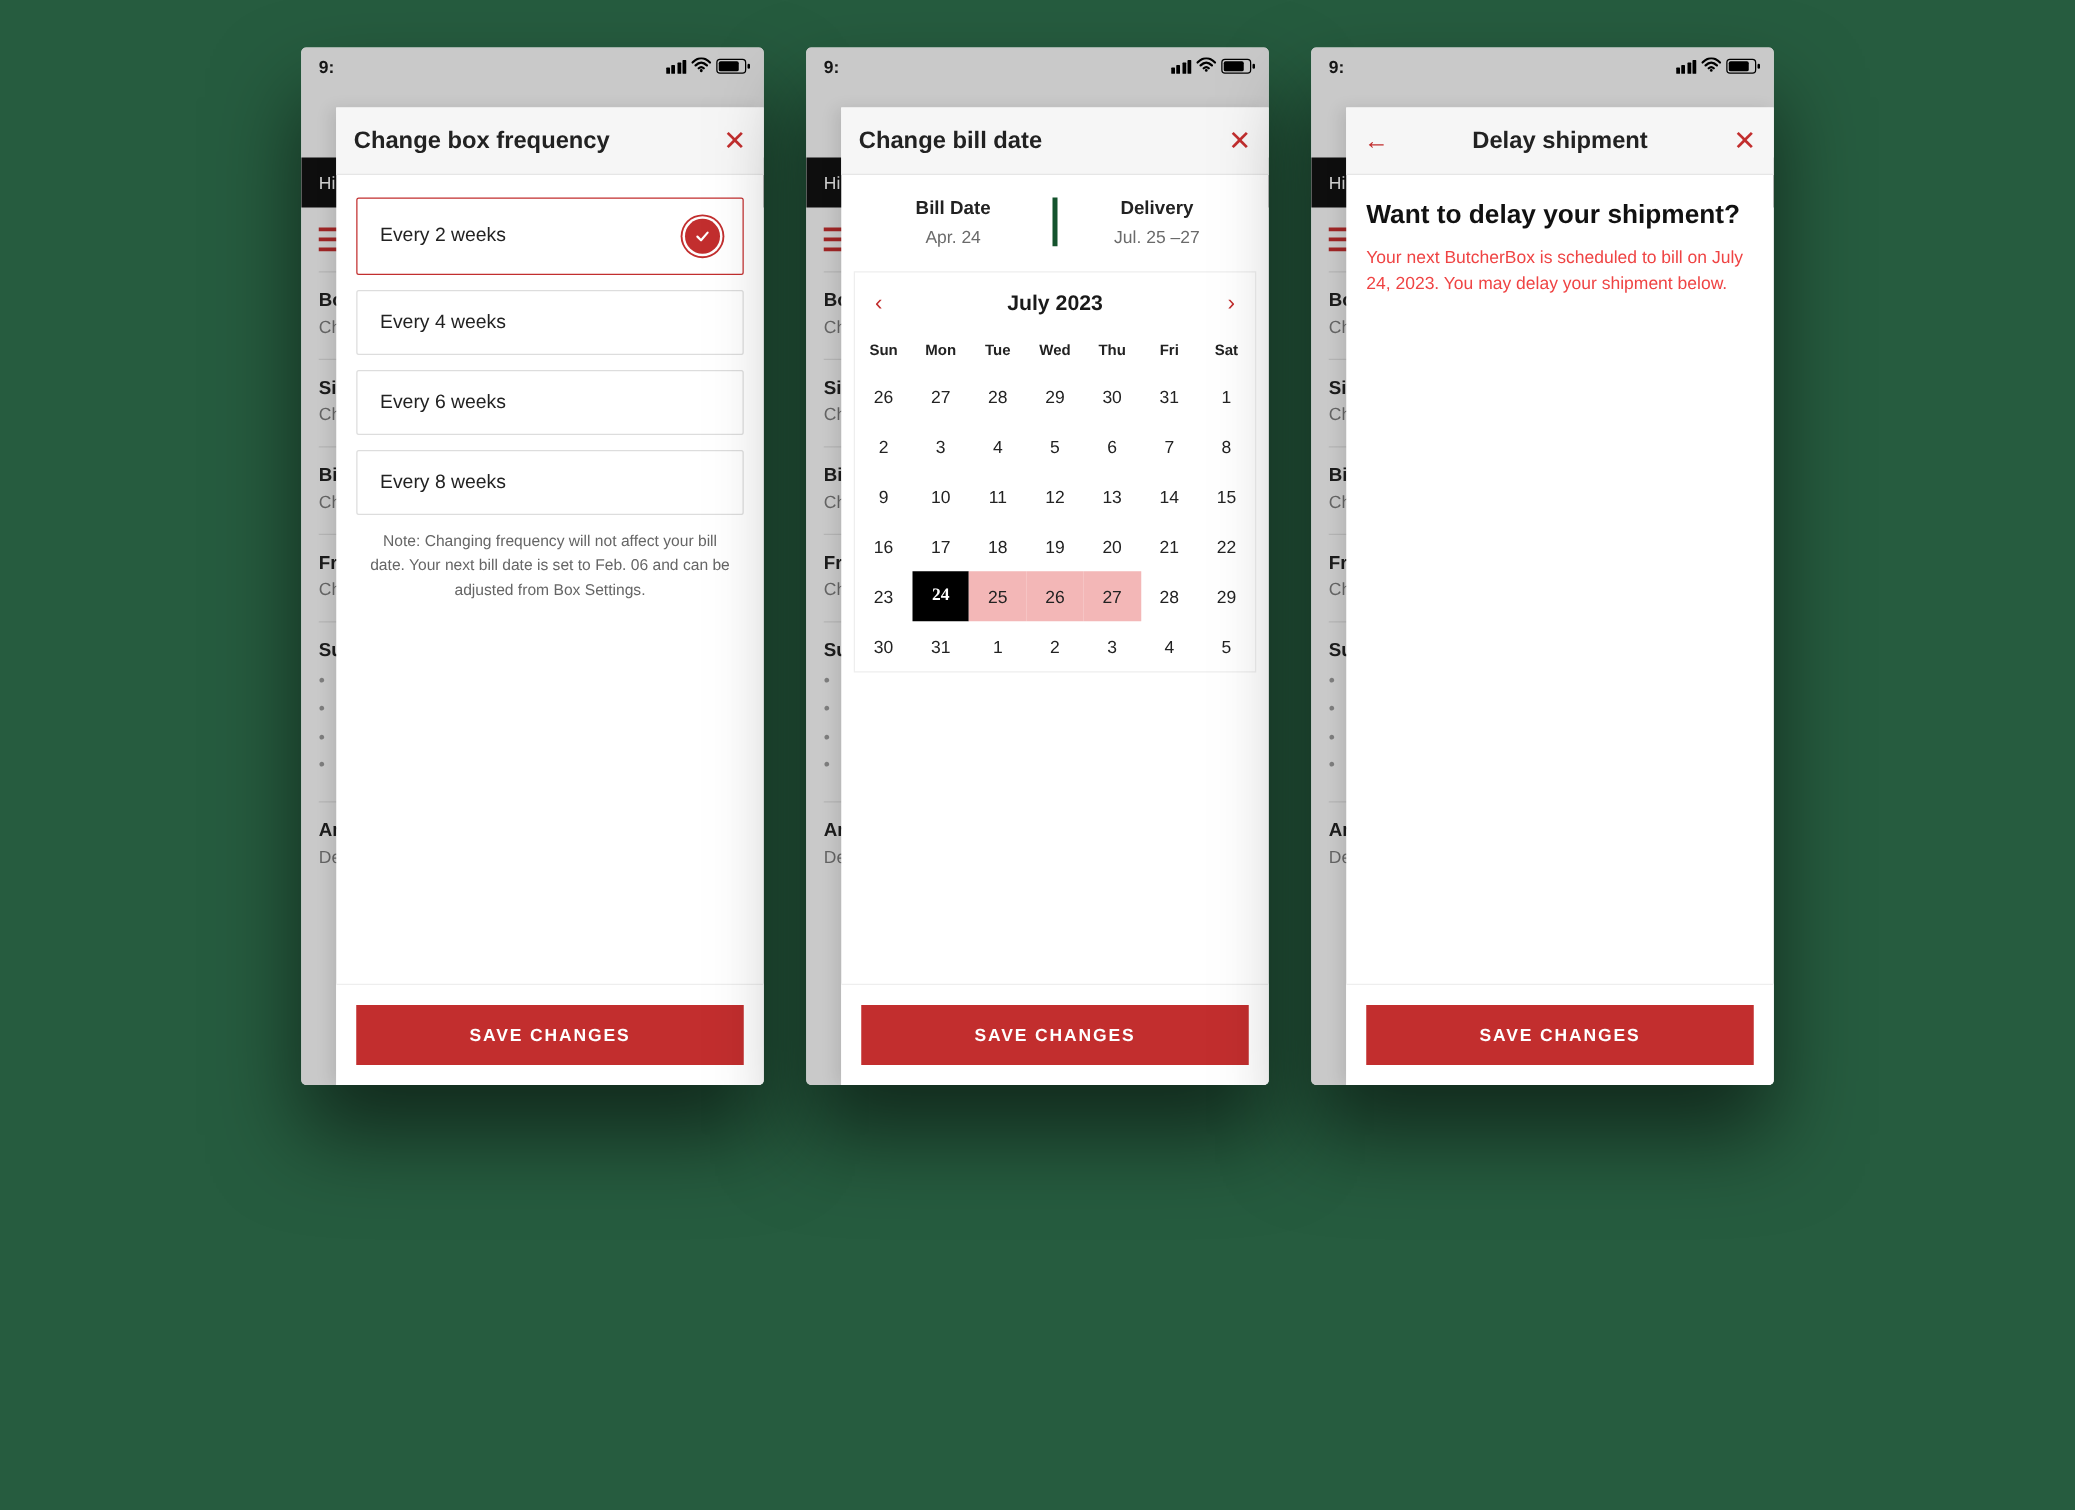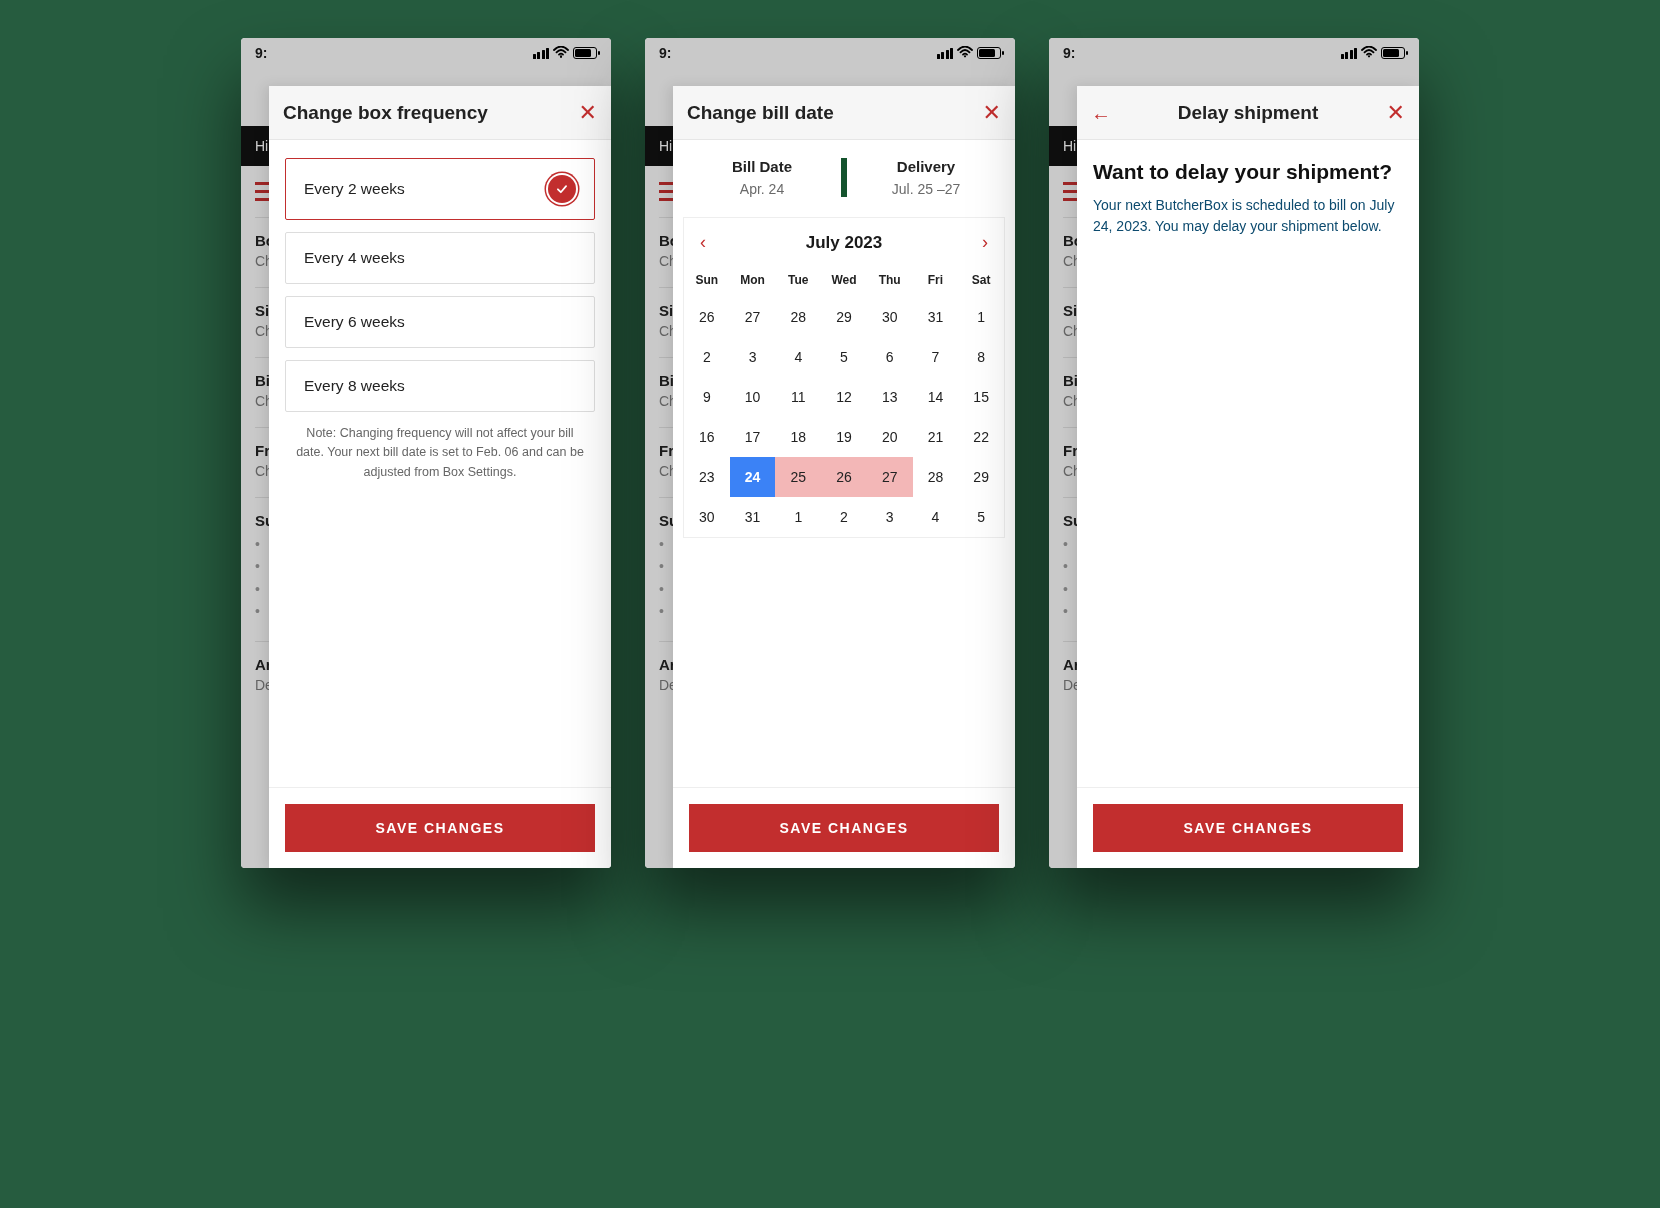--- a/index.html
+++ b/index.html
@@ -88,38 +88,38 @@
     width:28px;height:28px;border-radius:50%;
     background:#c22e2e;display:flex;align-items:center;justify-content:center;color:#fff;
     box-shadow:0 0 0 2px #fff,0 0 0 3.5px #c22e2e;
   }
   .checkmark svg{width:14px;height:14px;}
   .note{font-size:12.5px;color:#666;text-align:center;line-height:1.55;margin-top:4px;padding:0 6px;}
 
   
   .billcols{display:flex;padding:4px 0 12px;align-items:center;}
   .billcols .col{flex:1;text-align:center;}
-  .billcols .col+.col{border-left:6px solid #14532d;}
+  .billcols .col+.col{border-left:4px solid #14532d;}
   .billcols .lbl{font-weight:700;font-size:15px;color:#222;}
   .billcols .val{color:#6a6a6a;font-size:14px;margin-top:6px;}
 
   
   .cal{border:1px solid #eee;border-top:1px solid #eee;margin-top:8px;}
   .cal-hdr{display:flex;align-items:center;justify-content:space-between;padding:14px 10px;}
   .cal-hdr .nav{color:#c22e2e;font-size:18px;cursor:pointer;padding:0 6px;}
   .cal-hdr .month{font-weight:700;font-size:17px;}
   .cal-grid{display:grid;grid-template-columns:repeat(7,1fr);}
   .cal-dow{font-size:12px;font-weight:600;color:#222;text-align:center;padding:6px 0 10px;}
   .cal-day{height:40px;display:flex;align-items:center;justify-content:center;font-size:14px;color:#222;}
-  .cal-day.sel{background:#3b82f6;color:#fff;font-weight:700;}
+  .cal-day.sel{background:#000000;color:#fff;font-weight:700;font-family:Liberation Serif, serif;}
   .cal-day.range{background:#f3b7b7;}
 
   
   .delay-title{font-size:21px;font-weight:700;line-height:1.3;margin-bottom:10px;color:#111;}
-  .delay-desc{font-size:14px;color:#0c4a6e;line-height:1.5;margin-bottom:18px;}
+  .delay-desc{font-size:14px;color:#ef4444;line-height:1.5;margin-bottom:18px;}
 
 </style>
 </head>
 <body>
 
 <div class="phone">
   <div class="under">
     <div class="statusbar">
       <span>9:</span>
       <span class="status-icons">

